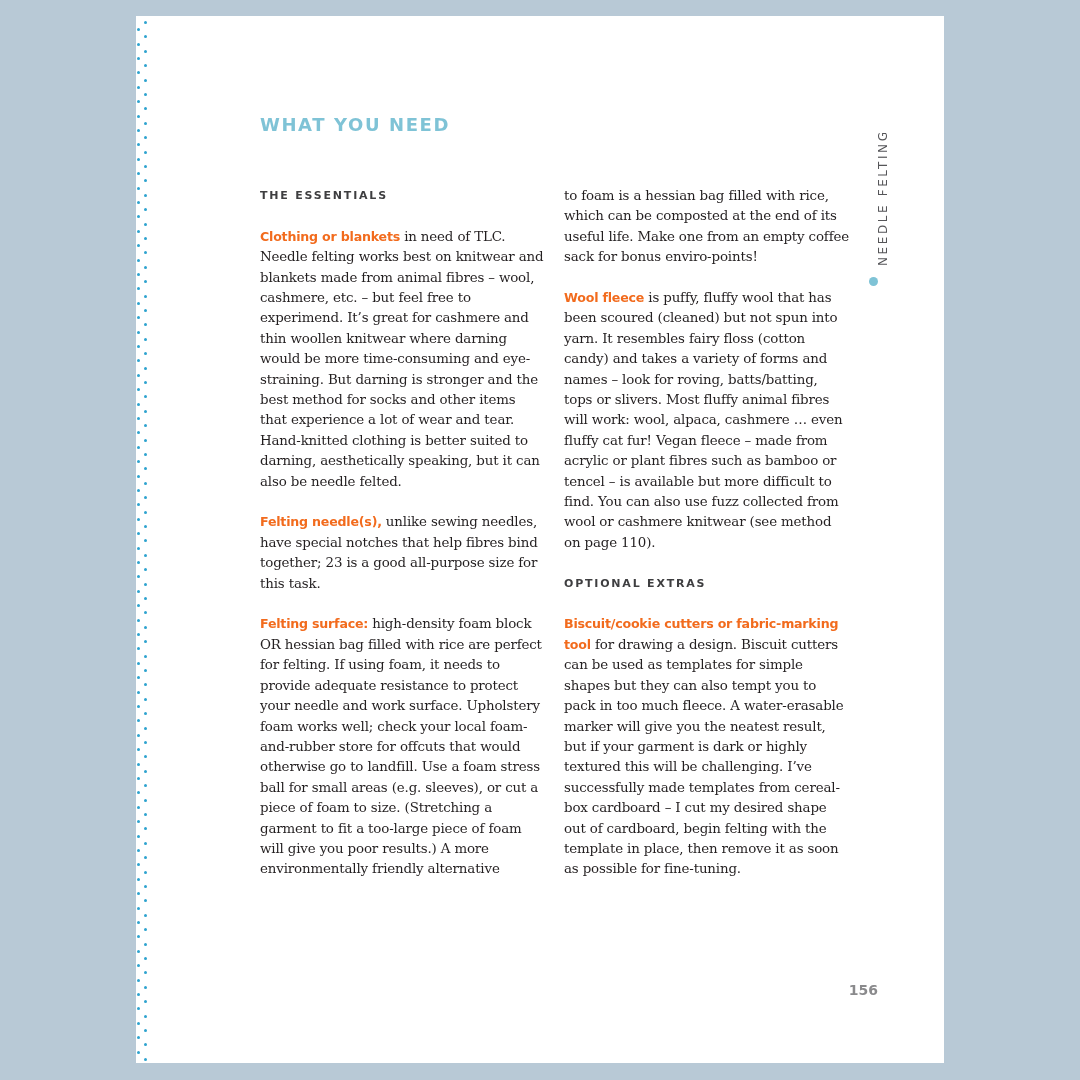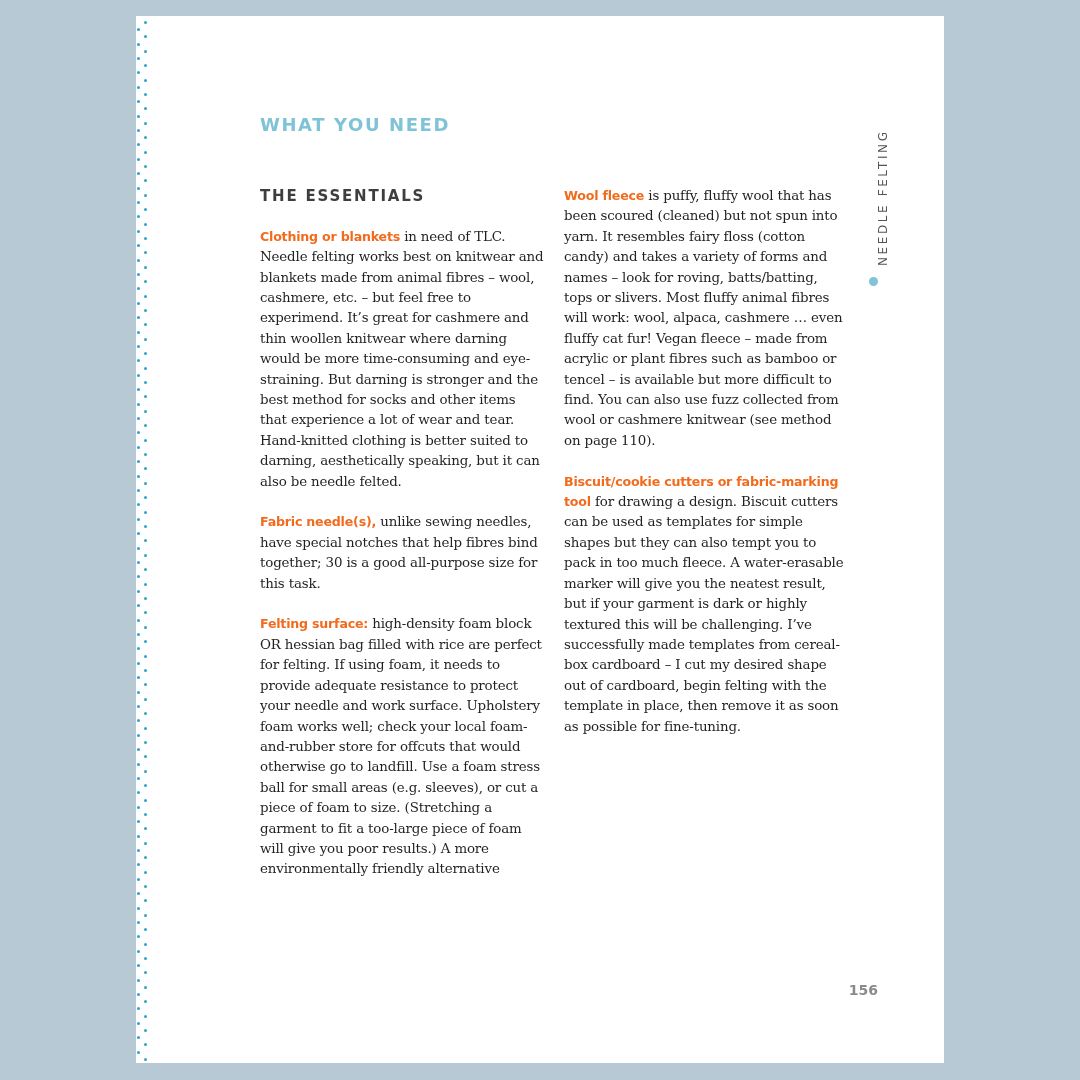--- a/index.html
+++ b/index.html
@@ -43,21 +43,21 @@
     width: 285px;
     font-size: 13.4px;
     line-height: 20.4px;
     color: #231f20;
   }
   .col.left { left: 124px; }
   .col.right { left: 428px; }
   .subhead {
     font-family: "DejaVu Sans", sans-serif;
     font-weight: bold;
-    font-size: 15px;
+    font-size: 11px;
     letter-spacing: 1.8px;
     color: #3e3e40;
     margin: 0 0 20.4px 0;
     line-height: 20.4px;
   }
   .para {
     margin: 0 0 20.4px 0;
     letter-spacing: -0.15px;
   }
   .term {
@@ -258,33 +258,35 @@
     <span class="side-dot"></span>
   </div>
 
   <div class="col left">
     <h2 class="subhead">THE ESSENTIALS</h2>
 
     <p class="para">
       <span class="term">Clothing or blankets</span><span> in need of TLC. Needle felting works best on knitwear and blankets made from animal fibres – wool, cashmere, etc. – but feel free to experimend. It’s great for cashmere and thin woollen knitwear where darning would be more time-consuming and eye-straining. But darning is stronger and the best method for socks and other items that experience a lot of wear and tear. Hand-knitted clothing is better suited to darning, aesthetically speaking, but it can also be needle felted.</span>
     </p>
     <p class="para">
-      <span class="term">Fabric needle(s),</span><span> unlike sewing needles, have special notches that help fibres bind together; 30 is a good all-purpose size for this task.</span>
+      <span class="term">Felting needle(s),</span><span> unlike sewing needles, have special notches that help fibres bind together; 23 is a good all-purpose size for this task.</span>
     </p>
     <p class="para">
       <span class="term">Felting surface:</span><span> high-density foam block OR hessian bag filled with rice are perfect for felting. If using foam, it needs to provide adequate resistance to protect your needle and work surface. Upholstery foam works well; check your local foam-and-rubber store for offcuts that would otherwise go to landfill. Use a foam stress ball for small areas (e.g. sleeves), or cut a piece of foam to size. (Stretching a garment to fit a too-large piece of foam will give you poor results.) A more environmentally friendly alternative</span>
     </p>
   </div>
 
   <div class="col right">
+    <p class="para">to foam is a hessian bag filled with rice, which can be composted at the end of its useful life. Make one from an empty coffee sack for bonus enviro-points!</p>
 
     <p class="para">
       <span class="term">Wool fleece</span><span> is puffy, fluffy wool that has been scoured (cleaned) but not spun into yarn. It resembles fairy floss (cotton candy) and takes a variety of forms and names – look for roving, batts/batting, tops or slivers. Most fluffy animal fibres will work: wool, alpaca, cashmere … even fluffy cat fur! Vegan fleece – made from acrylic or plant fibres such as bamboo or tencel – is available but more difficult to find. You can also use fuzz collected from wool or cashmere knitwear (see method on page 110).</span>
     </p>
 
+    <h2 class="subhead">OPTIONAL EXTRAS</h2>
 
     <p class="para">
       <span class="term">Biscuit/cookie cutters or fabric-marking tool</span><span> for drawing a design. Biscuit cutters can be used as templates for simple shapes but they can also tempt you to pack in too much fleece. A water-erasable marker will give you the neatest result, but if your garment is dark or highly textured this will be challenging. I’ve successfully made templates from cereal-box cardboard – I cut my desired shape out of cardboard, begin felting with the template in place, then remove it as soon as possible for fine-tuning.</span>
     </p>
   </div>
 
   <div class="page-number">156</div>
 </div>
 
 </body></html>

